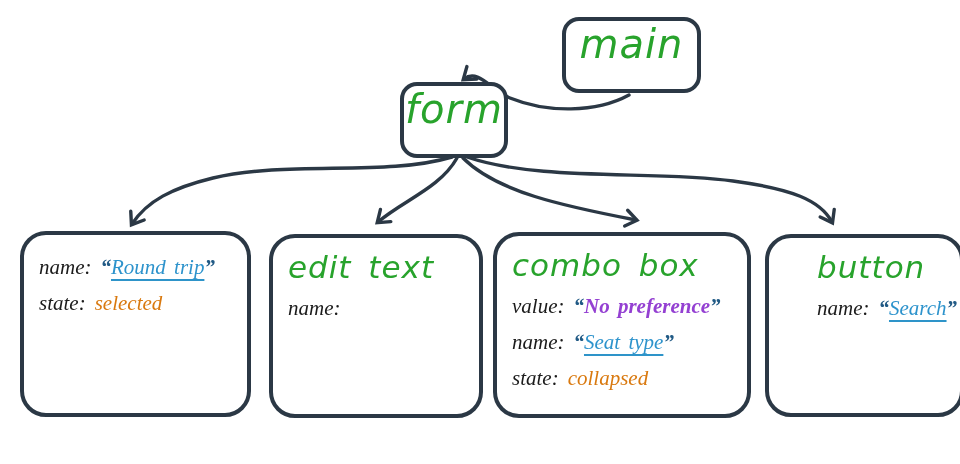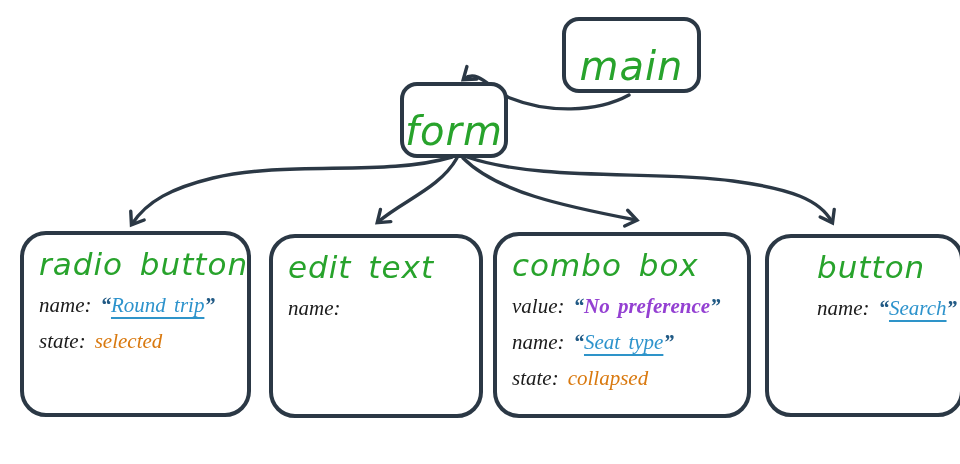--- a/index.html
+++ b/index.html
@@ -17,21 +17,21 @@
     z-index: 1;
   }
   .node {
     position: absolute;
     background: #ffffff;
     border: 4px solid #2b3845;
     z-index: 2;
   }
   .node.small {
     border-radius: 17px;
-    display: flex; align-items: flex-end; justify-content: center;
+    display: flex; align-items: flex-start; justify-content: center;
   }
   .node.big {
     border-radius: 26px;
     padding: 10px 13px 0 15px;
   }
   .node-title {
     font-style: italic;
     color: #28a32c;
     white-space: nowrap;
     letter-spacing: 1px;
@@ -84,21 +84,20 @@
 
 <div class="node small" style="left:562px; top:17px; width:139px; height:76px;">
   <span class="node-title">main</span>
 </div>
 
 <div class="node small" style="left:400px; top:82px; width:108px; height:76px;">
   <span class="node-title">form</span>
 </div>
 
 <div class="node big" style="left:20px; top:231px; width:231px; height:186px;">
-  <div class="node-title">radio button</div>
   <div class="row">
     <span class="prop-key">name:</span>
     <span class="prop-val"><span class="quote">“</span><span class="val-link">Round trip</span><span class="quote">”</span></span>
   </div>
   <div class="row">
     <span class="prop-key">state:</span>
     <span class="prop-val val-state">selected</span>
   </div>
 </div>
 

